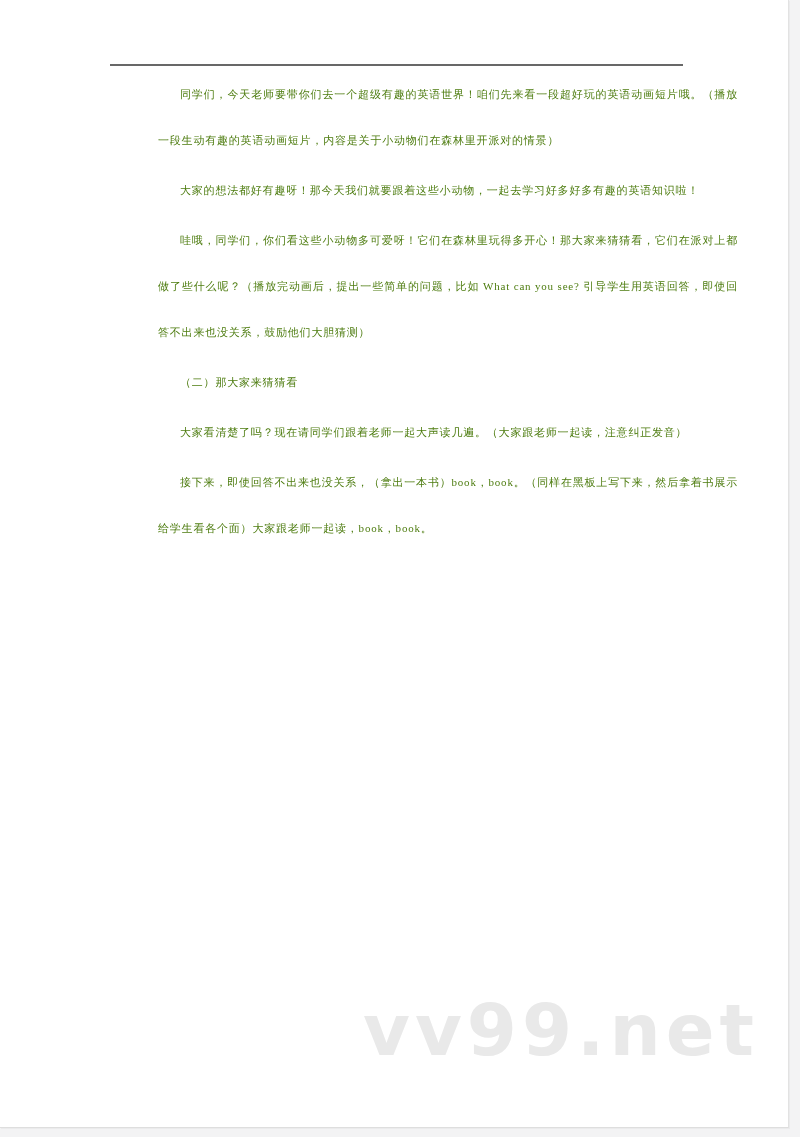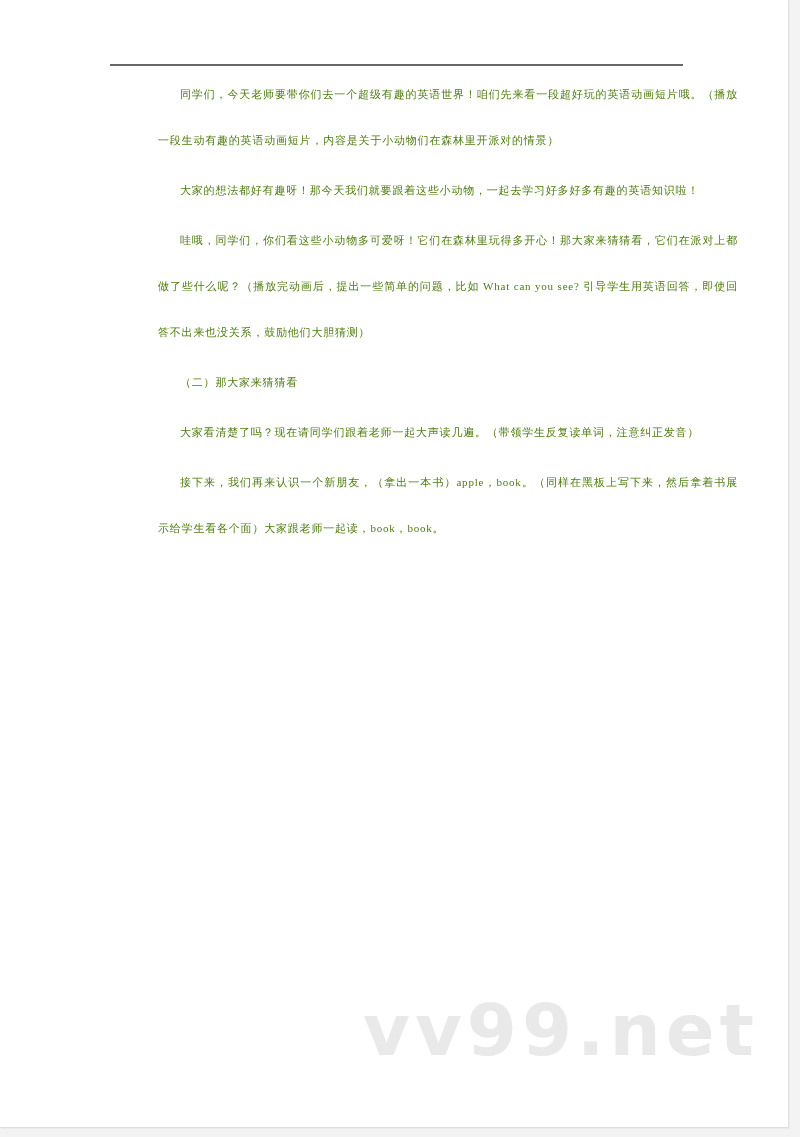--- a/index.html
+++ b/index.html
@@ -60,18 +60,18 @@
 <body>
 
 <div class="viewer">
   <div class="page">
     <div class="top-rule"></div>
     <div class="content">
       <p>同学们，今天老师要带你们去一个超级有趣的英语世界！咱们先来看一段超好玩的英语动画短片哦。（播放一段生动有趣的英语动画短片，内容是关于小动物们在森林里开派对的情景）</p>
       <p>大家的想法都好有趣呀！那今天我们就要跟着这些小动物，一起去学习好多好多有趣的英语知识啦！</p>
       <p>哇哦，同学们，你们看这些小动物多可爱呀！它们在森林里玩得多开心！那大家来猜猜看，它们在派对上都做了些什么呢？（播放完动画后，提出一些简单的问题，比如 What can you see? 引导学生用英语回答，即使回答不出来也没关系，鼓励他们大胆猜测）</p>
       <p>（二）那大家来猜猜看</p>
-      <p>大家看清楚了吗？现在请同学们跟着老师一起大声读几遍。（带领学生反复读单词，注意纠正发音）</p>
-      <p>接下来，我们再来认识一个新朋友，（拿出一本书）apple，book。（同样在黑板上写下来，然后拿着书展示给学生看各个面）大家跟老师一起读，book，book。</p>
+      <p>大家看清楚了吗？现在请同学们跟着老师一起大声读几遍。（大家跟老师一起读，注意纠正发音）</p>
+      <p>接下来，即使回答不出来也没关系，（拿出一本书）book，book。（同样在黑板上写下来，然后拿着书展示给学生看各个面）大家跟老师一起读，book，book。</p>
     </div>
     <div class="watermark">vv99.net</div>
   </div>
 </div>
 
 </body></html>

